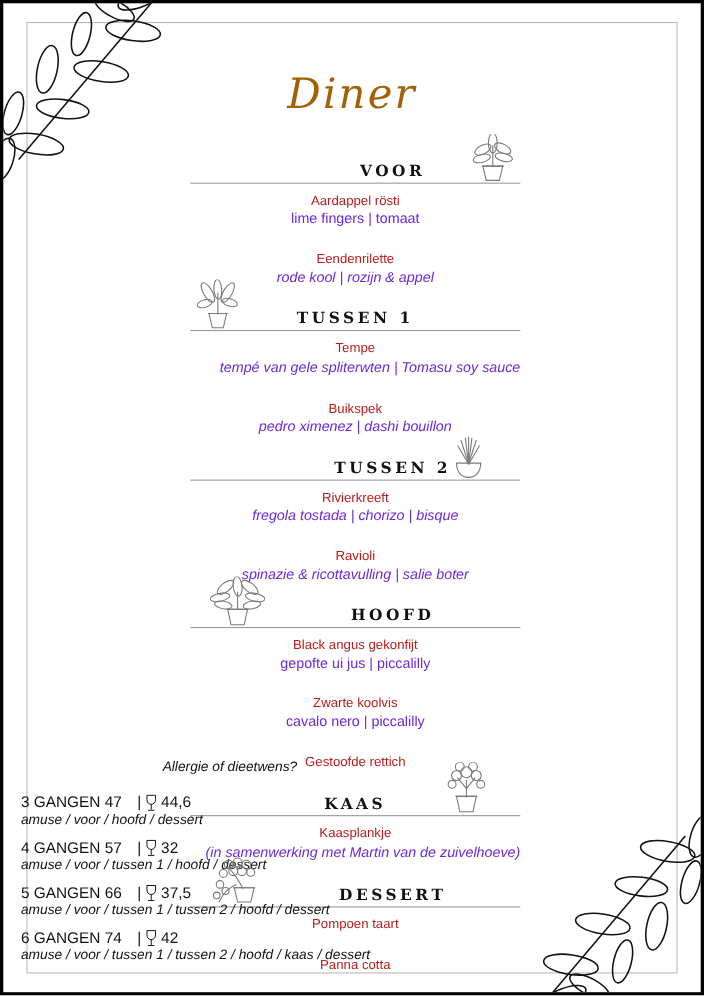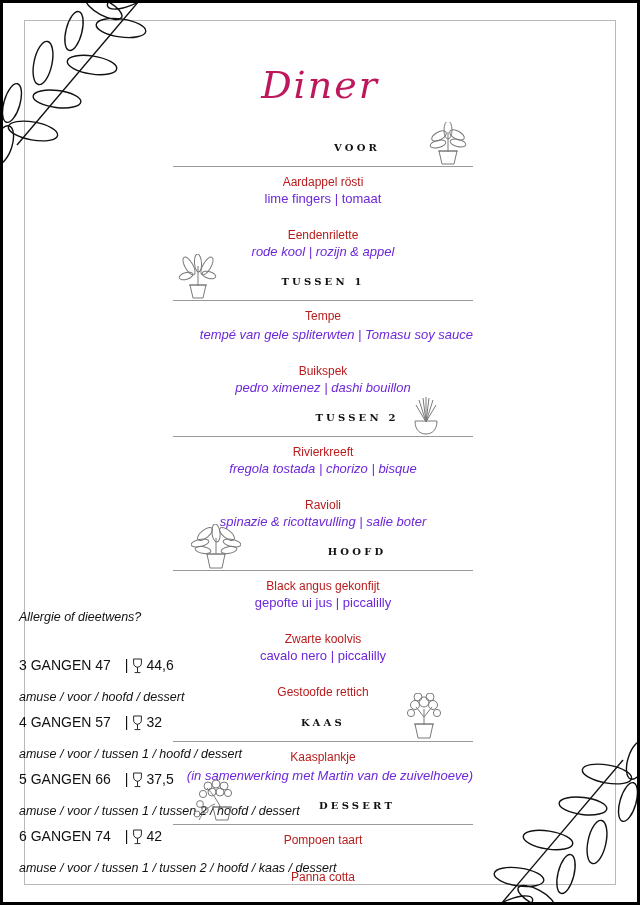--- a/index.html
+++ b/index.html
@@ -32,45 +32,45 @@
 
   .title{
     position:absolute;
     top:60px;left:0;right:0;
     text-align:center;
     font-family:"DejaVu Serif", serif;
     font-style:italic;
     font-size:38px;
     font-weight:400;
     letter-spacing:2px;
-    color:#be185d;
+    color:#a16207;
   }
 
   .menu{
     position:absolute;
     left:170px;
     top:140px;
     width:300px;
   }
 
   .section{position:relative;margin-bottom:4px;}
 
   .sec-head{
     position:relative;
     height:24px;
     border-bottom:1px solid #9a9a9a;
     box-sizing:border-box;
   }
   .sec-title{
     position:absolute;
-    bottom:13px;
+    bottom:2px;
     width:100%;
     text-align:center;
     font-family:"DejaVu Serif", serif;
-    font-size:10px;
+    font-size:14px;
     font-weight:700;
     letter-spacing:3.2px;
     color:#111111;
     z-index:2;
   }
   .sec-title.shift-r{padding-left:34px;}
   .sec-title.shift-l{padding-right:34px;}
 
   .plant{
     position:absolute;
@@ -110,42 +110,43 @@
   .footer{
     position:absolute;
     left:16px;
     bottom:17px;
     width:380px;
   }
   .note{
     font-style:italic;
     font-size:12.5px;
     line-height:15px;
-    margin-bottom:32px;
+    margin-bottom:16px;
+    text-align:center;
   }
   .price-row{margin-bottom:9px;}
   .price-line{
     display:flex;
     align-items:center;
     font-size:14px;
     line-height:17px;
     white-space:nowrap;
   }
   .price-main{}
   .sep{
     margin:0 4px 0 14px;
     color:#111;
   }
   .glass{margin-right:3px;display:inline-block;vertical-align:-3px;}
   .price-wine{}
   .price-sub{
     font-style:italic;
     font-size:12.5px;
     line-height:15px;
-    margin-top:16px;
+    margin-top:0px;
   }
 </style>
 </head>
 <body>
 
 <div class="page">
   <div class="inner-frame"></div>
 
   <svg class="branch branch-tl" viewBox="0 0 170 185">
     <g fill="none" stroke="#111" stroke-width="1.4">

